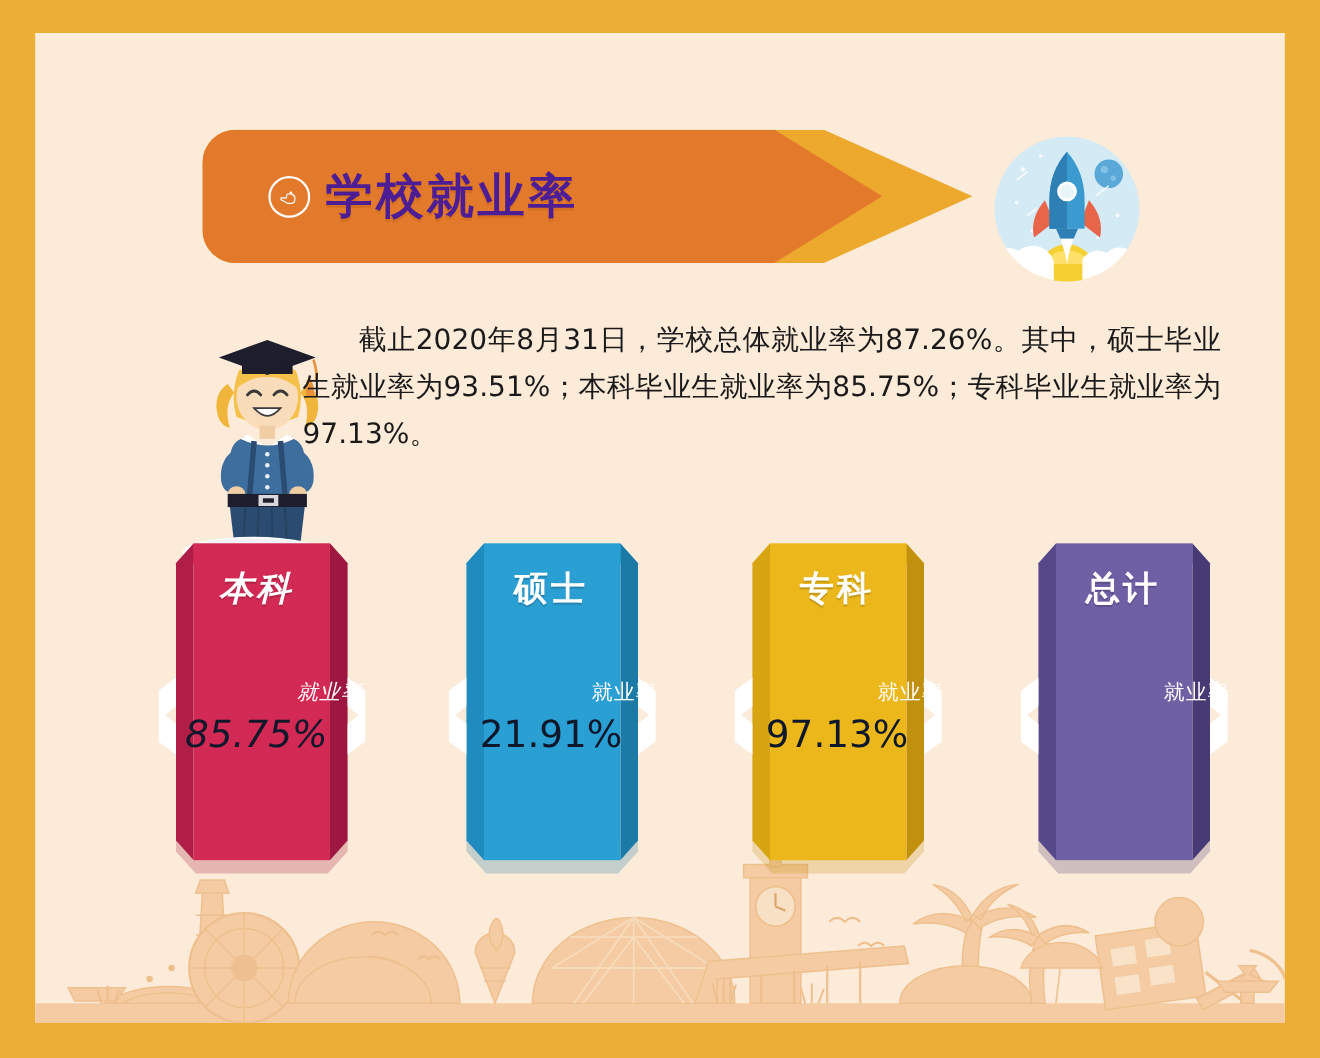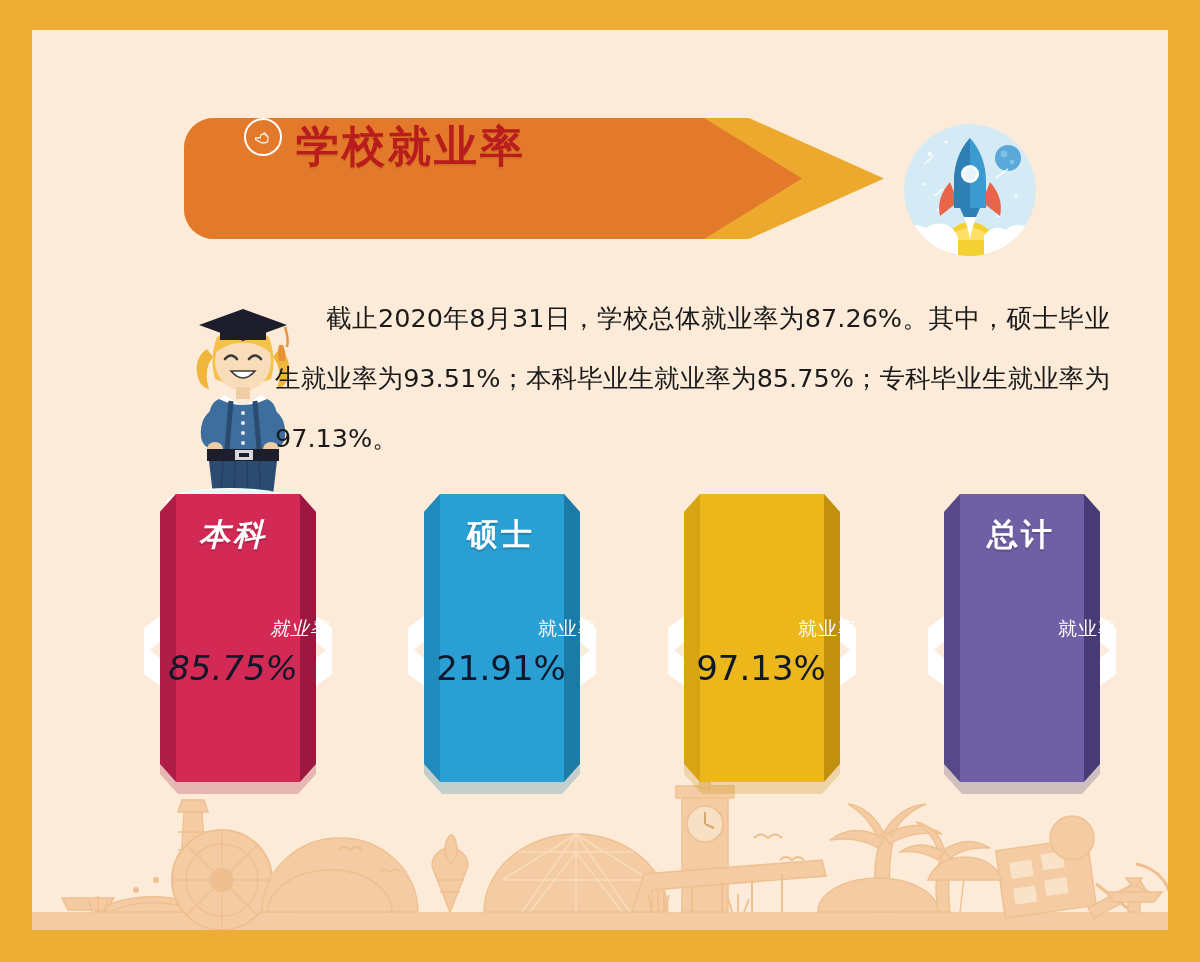--- a/index.html
+++ b/index.html
@@ -27,22 +27,22 @@
     opacity:1;pointer-events:none;
   }
 
   
   .banner{
     position:absolute;left:152px;top:88px;width:700px;height:121px;
   }
   .banner-arrow{position:absolute;left:0;top:0;width:700px;height:121px;}
   .banner-title{
     position:absolute;left:60px;top:0;height:121px;
-    display:flex;align-items:flex-start;gap:14px;
-    color:#b91c1c;
+    display:flex;align-items:center;gap:14px;
+    color:#4c1d95;
   }
   .banner-badge{
     width:34px;height:34px;border-radius:50%;
     border:2px solid #ffffff;
     display:flex;align-items:center;justify-content:center;
     flex:0 0 auto;
   }
   .banner-text{
     font-size:43px;font-weight:bold;letter-spacing:3px;
     white-space:nowrap;
@@ -51,21 +51,21 @@
   }
   .rocket-circle{
     position:absolute;left:872px;top:94px;width:132px;height:132px;
   }
 
   
   .intro{
     position:absolute;left:243px;top:258px;width:835px;
     color:#1a1a1a;
     font-size:25.5px;
-    line-height:60px;
+    line-height:43px;
     letter-spacing:0px;
     text-align:justify;
     text-indent:2em;
     font-family:"DejaVu Sans","Liberation Sans",sans-serif;
   }
 
   
   .girl{position:absolute;left:145px;top:253px;width:132px;height:240px;}
 
   
@@ -369,20 +369,21 @@
       <div class="pillar p3" style="left:632px;">
         <svg width="194" height="345" viewBox="0 0 194 345" aria-hidden="true">
           <path d="M20,44 L176,44 L160,26 L36,26 Z" fill="#F2C93C"></path>
           <path d="M160,26 L176,44 L176,296 L160,314 Z" fill="#C2900F"></path>
           <path d="M36,26 L20,44 L20,296 L36,314 Z" fill="#D7A412"></path>
           <path d="M36,26 L160,26 L160,314 L36,314 Z" fill="#EBB71B"></path>
           <path d="M20,148 L4,160 L4,206 L20,218 L20,190 L10,182 L20,174 Z" fill="#FFFFFF"></path>
           <path d="M176,148 L192,160 L192,206 L176,218 L176,190 L186,182 L176,174 Z" fill="#FFFFFF"></path>
           <path d="M36,314 L20,296 L20,306 L38,326 L158,326 L176,306 L176,296 L160,314 Z" fill="#C2900F" opacity=".25"></path>
         </svg>
+        <div class="p-label">专科</div>
         <div class="p-cap">就业率</div>
         <div class="p-val">97.13%</div>
       </div>
 
       <div class="pillar p4" style="left:892px;">
         <svg width="194" height="345" viewBox="0 0 194 345" aria-hidden="true">
           <path d="M20,44 L176,44 L160,26 L36,26 Z" fill="#A299C9"></path>
           <path d="M160,26 L176,44 L176,296 L160,314 Z" fill="#473A75"></path>
           <path d="M36,26 L20,44 L20,296 L36,314 Z" fill="#57488A"></path>
           <path d="M36,26 L160,26 L160,314 L36,314 Z" fill="#6F5FA5"></path>

